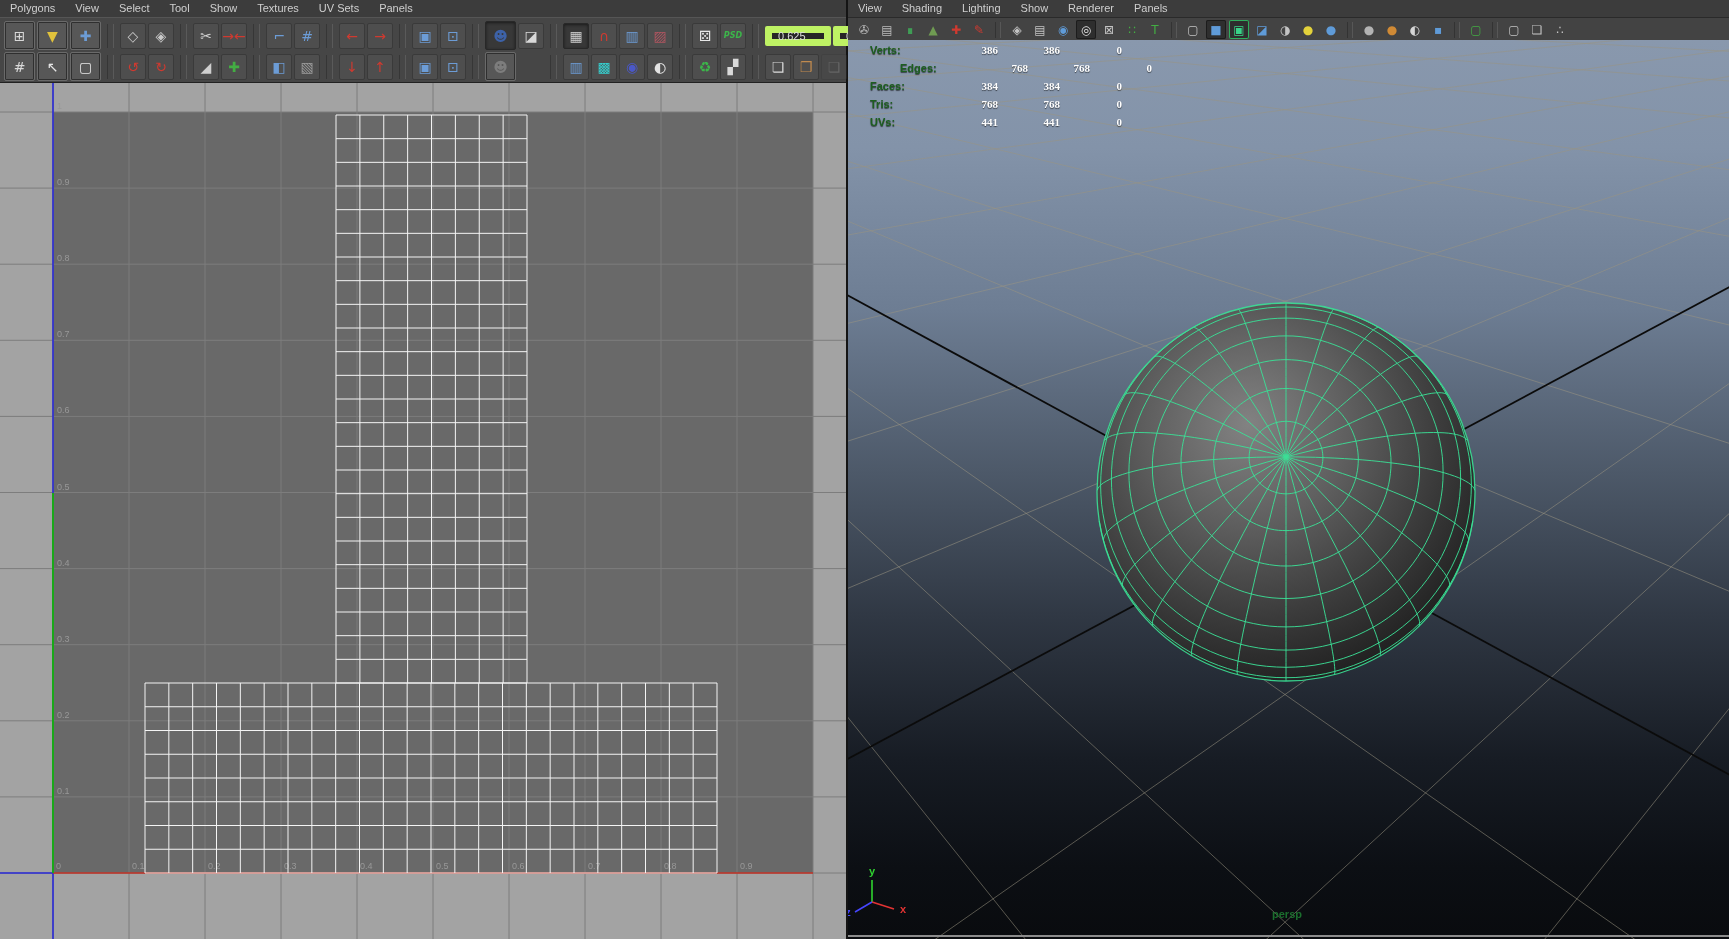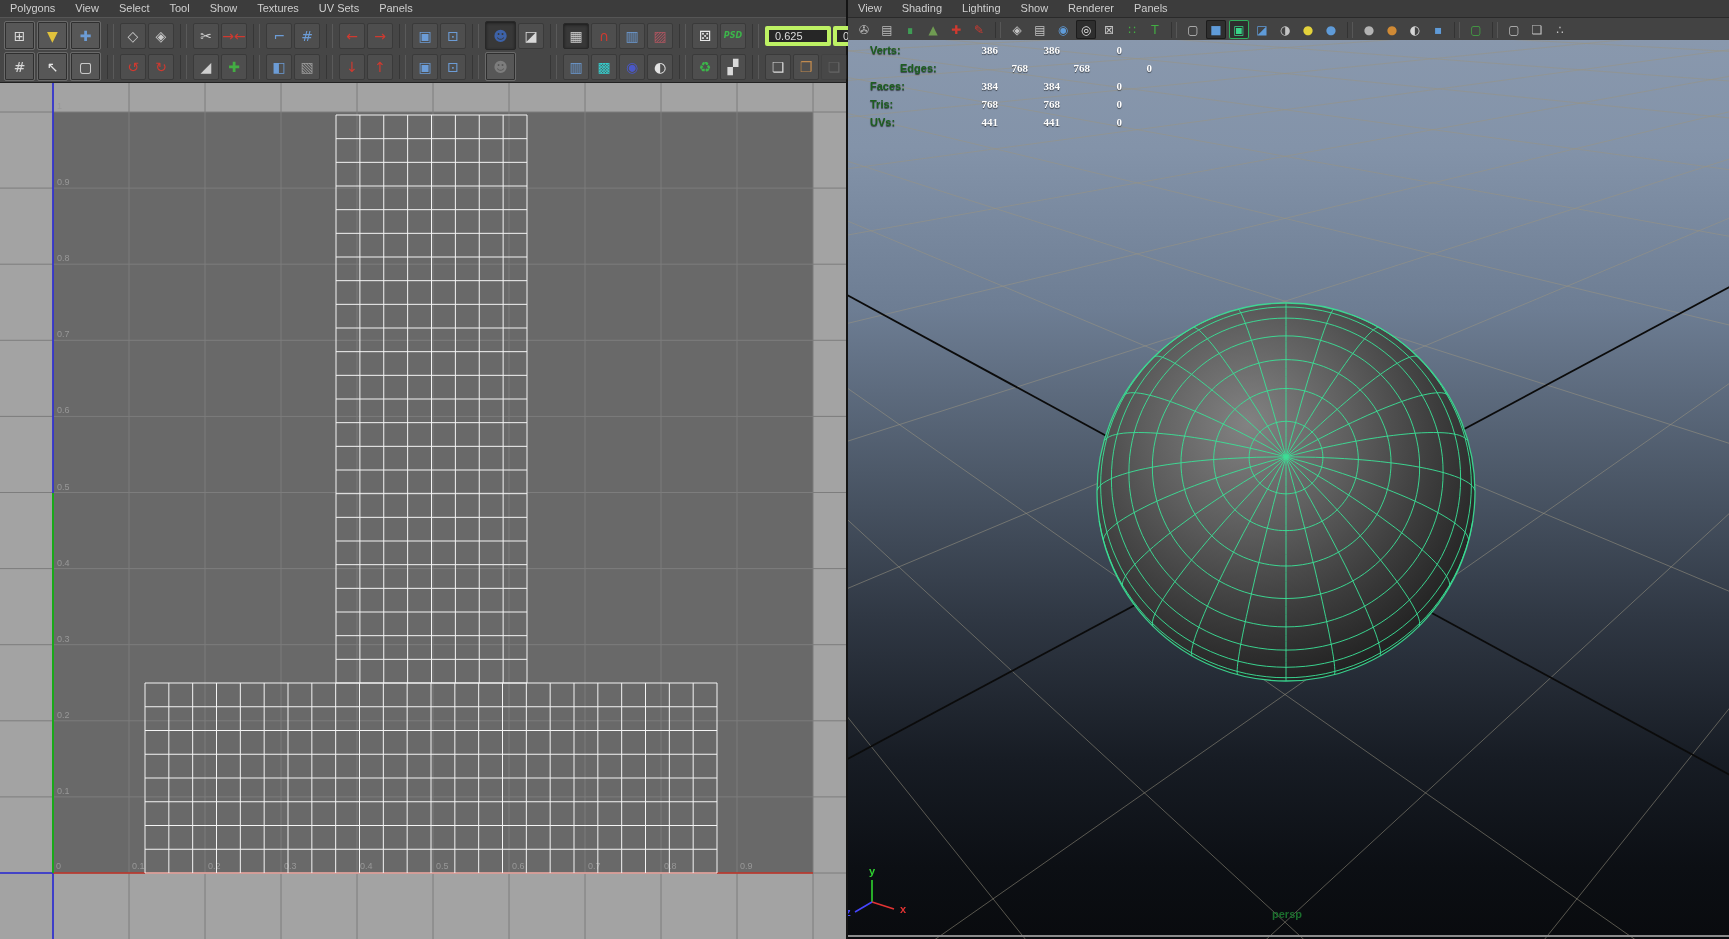--- a/index.html
+++ b/index.html
@@ -16,21 +16,21 @@
   .trow{display:flex;align-items:center;height:31px;gap:2px;}
   .tool{width:26px;height:26px;background:#4e4e4e;border:1px solid #3a3a3a;border-radius:2px;
     display:flex;align-items:center;justify-content:center;font-size:14px;box-sizing:border-box;
     font-family:"DejaVu Sans",sans-serif;flex:0 0 auto;}
   .tool.framed{width:31px;height:29px;background:#575757;border:1px solid #6a6a6a;box-shadow:inset 0 0 0 1px #2f2f2f;}
   .tool.pressed{background:#383838;border-color:#282828;box-shadow:inset 0 1px 3px rgba(0,0,0,.55);}
   .tool.ghost{opacity:.35;}
   .tool.smalltext{font-size:8px;font-weight:bold;}
   .tsep{width:5px;height:24px;border-left:1px solid #363636;border-right:1px solid #5a5a5a;margin:0 4px;flex:0 0 auto;}
   .tgap{width:26px;flex:0 0 auto;}
-  .tfield{width:66px;height:20px;background:#262626;border:4px solid #bef264;border-radius:2px;color:#dcdcdc;
+  .tfield{width:66px;height:20px;background:#262626;border:7px solid #bef264;border-radius:2px;color:#dcdcdc;
     font-size:11px;display:flex;align-items:center;padding:0 6px;box-sizing:border-box;flex:0 0 auto;}
   .tmini{display:flex;align-items:center;justify-content:center;gap:2px;width:42px;height:26px;font-size:14px;flex:0 0 auto;
     font-family:"DejaVu Sans",sans-serif;}
   .tmini .mval{font-size:9px;color:#d8d8d8;}
   #uv-canvas{position:absolute;top:83px;left:0;width:846px;height:856px;}
 
   
   #panel-right{position:absolute;left:848px;top:0;width:881px;height:939px;background:#0c0e12;}
   #toolbar-right{height:23px;background:#434343;display:flex;align-items:center;padding:0 6px;gap:3px;
     border-bottom:1px solid #222;}

